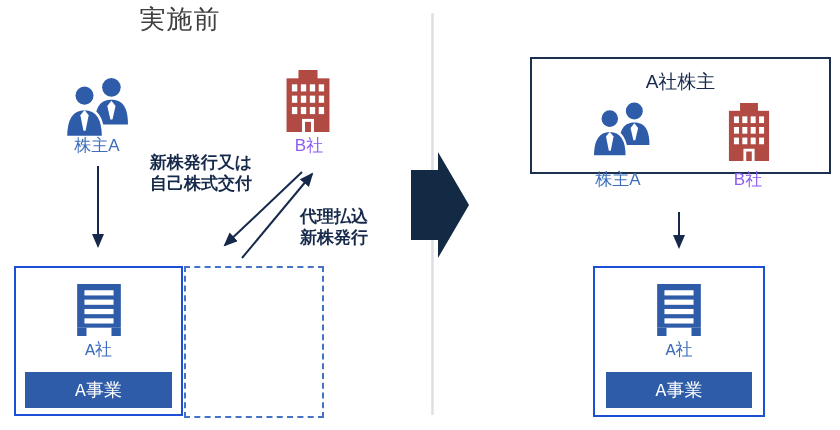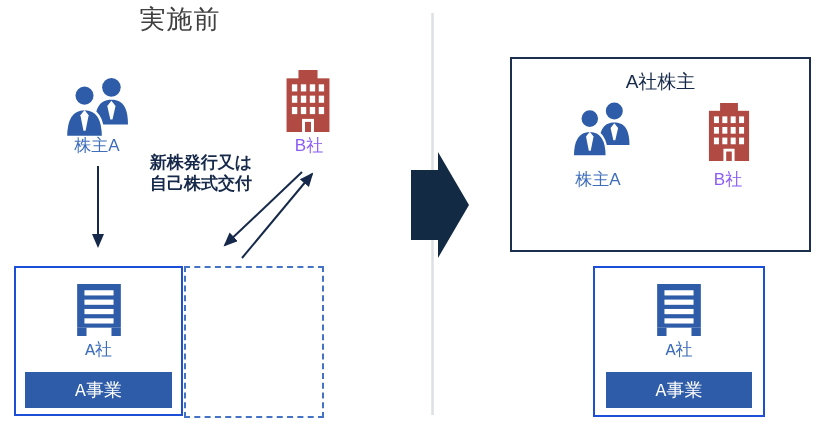--- a/index.html
+++ b/index.html
@@ -95,20 +95,24 @@
       <rect x="15" y="41" width="10" height="11"></rect>
     </g>
     <rect x="17.5" y="43.5" width="5" height="8.5" fill="#B04A42"></rect>
   </svg>
   <div class="lbl red" style="left:309px;top:134px;">B社</div>
 
   <div class="arrowlabel" style="left:201px;top:152px;">
     <div>新株発行又は</div>
     <div>自己株式交付</div>
   </div>
+  <div class="arrowlabel" style="left:334px;top:206px;">
+    <div>代理払込</div>
+    <div>新株発行</div>
+  </div>
 
   <div class="boxA" style="left:14px;top:266px;width:169px;height:150px;">
     <svg class="icon" style="left:50%;top:16px;width:50px;height:52px;transform:translateX(-50%);" viewBox="0 0 48 50">
       <g fill="#2E5CA8">
         <rect x="3" y="0" width="42" height="42"></rect>
         <rect x="3" y="42" width="9" height="8"></rect>
         <rect x="36" y="42" width="9" height="8"></rect>
       </g>
       <g fill="#fff">
         <rect x="10" y="6" width="28" height="5"></rect>
@@ -118,21 +122,21 @@
       </g>
     </svg>
     <div class="lbl blue" style="left:50%;top:70px;font-size:17px;">A社</div>
     <div class="bar" style="left:9px;top:104px;width:147px;height:36px;">
       <span>A事業</span>
     </div>
   </div>
 
   <div class="box-dashed" style="left:184px;top:266px;width:140px;height:152px;"></div>
 
-  <div class="box-holders" style="left:510px;top:57px;width:301px;height:195px;">
+  <div class="box-holders" style="left:530px;top:57px;width:301px;height:117px;">
     <div class="lbl navy" style="left:50%;top:10px;font-size:19px;">A社株主</div>
     <svg class="icon" style="left:57px;top:41px;width:68px;height:58px" viewBox="0 0 72 58">
       <g fill="#2E5CA8">
         <circle cx="48" cy="10" r="9"></circle>
         <path d="M32,46 C32,28 38,22 48,22 C58,22 64,28 64,46 Z"></path>
         <polygon points="48,23 44,28 47,41 49,41 52,28" fill="#fff"></polygon>
         <circle cx="22" cy="18" r="10" stroke="#fff" stroke-width="2.5"></circle>
         <path d="M4,58 C4,39 11,31 22,31 C33,31 40,39 40,58 Z" stroke="#fff" stroke-width="2.5"></path>
         <polygon points="22,32 18,37 21,52 23,52 26,37" fill="#fff"></polygon>
       </g>

